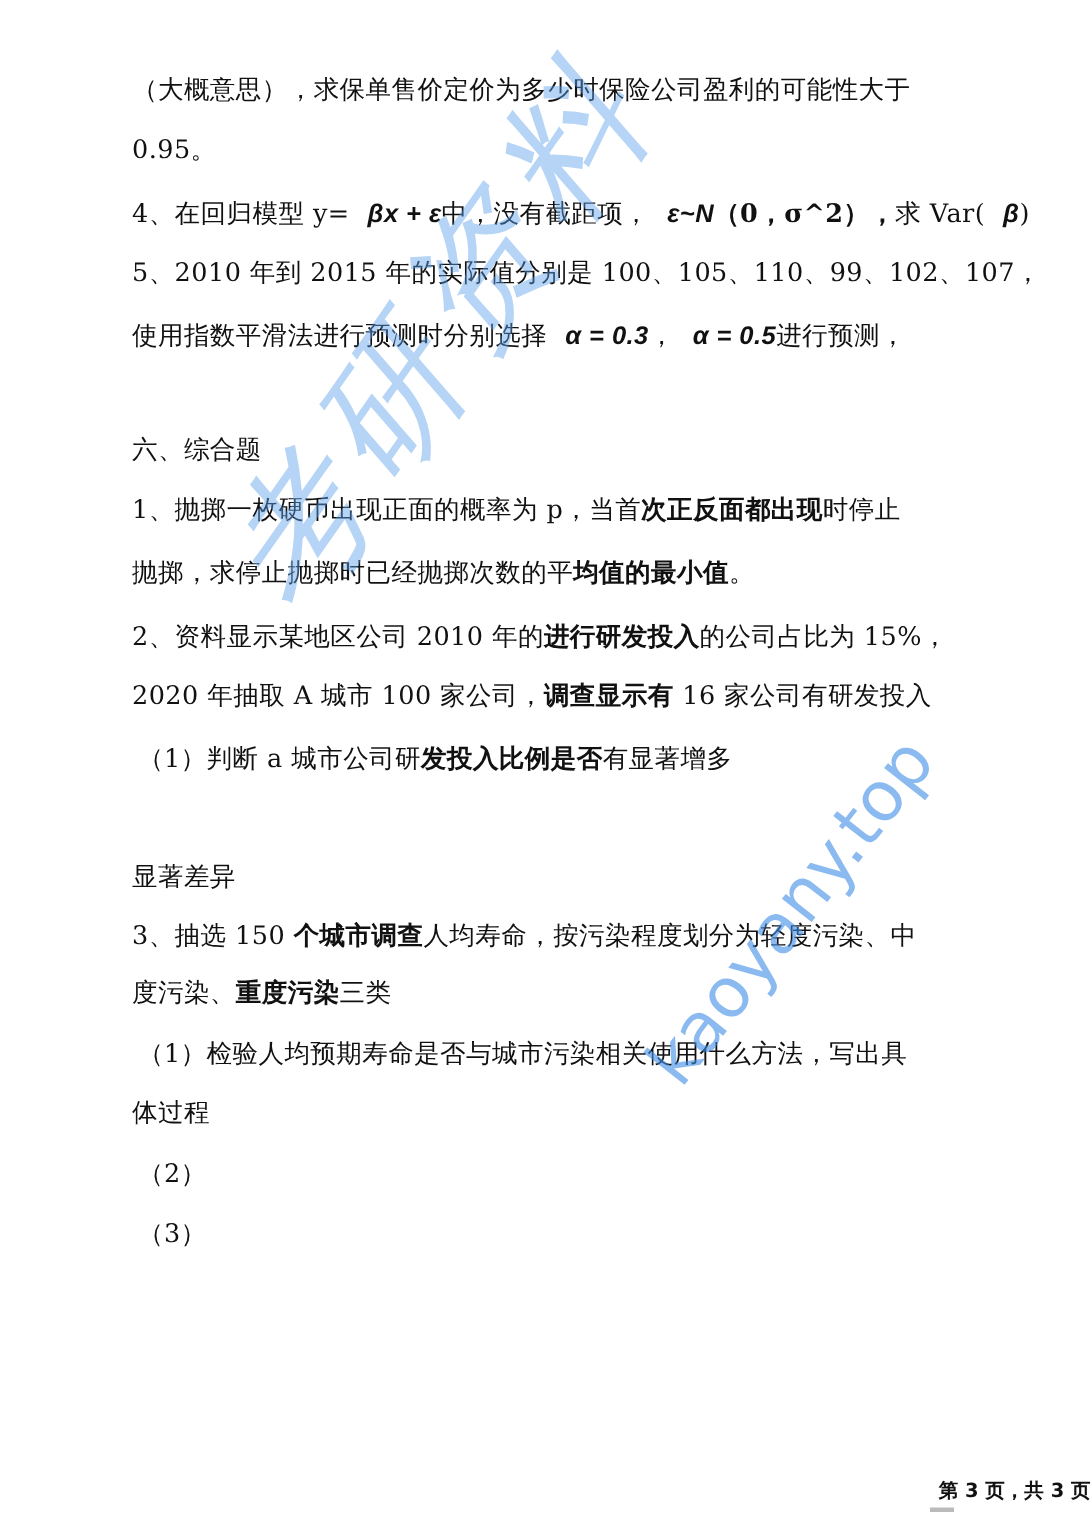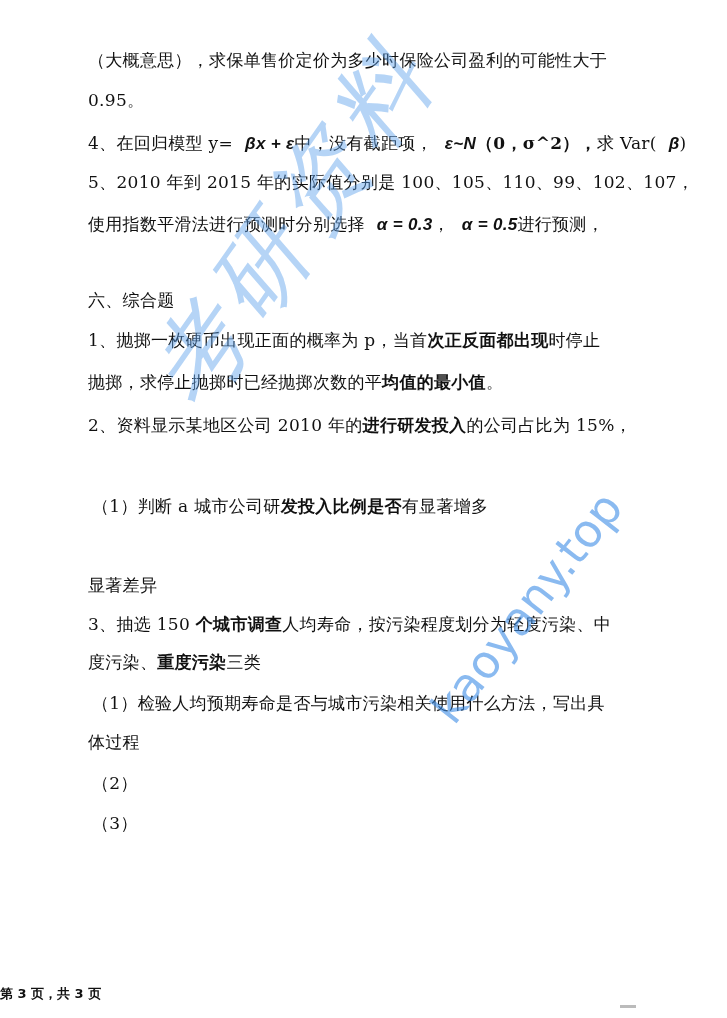--- a/index.html
+++ b/index.html
@@ -3,21 +3,21 @@
   <meta charset="utf-8">
   <style>
     html, body { margin: 0; padding: 0; background: #ffffff; }
     body { width: 727px; height: 1018px; position: relative; overflow: hidden;
            font-family: "DejaVu Serif", "Liberation Serif", serif; color: #111; }
     .page { position: absolute; left: 0; top: 0; width: 727px; height: 726px; }
     .line { position: absolute; left: 88px; font-size: 17px; line-height: 24px; white-space: nowrap; letter-spacing: 0.3px; }
     .indent { left: 92px; }
     b, .b { font-weight: bold; }
     .math { font-family: Liberation Sans, sans-serif; font-style: italic; font-weight: bold; margin-left: 12px; }
-    .footer { position: absolute; top: 985px; left: 0; width: 727px; text-align: left;
+    .footer { position: absolute; top: 985px; left: 0; width: 727px; text-align: right;
               font-family: "DejaVu Sans", sans-serif; font-weight: bold; font-size: 13px; }
     .wm { position: absolute; color: rgba(80,150,230,0.55); pointer-events: none; }
     .wm-cn { left: 120px; top: 360px; font-size: 95px; font-family: "DejaVu Serif", serif; font-style: italic;
              transform: rotate(-55deg); transform-origin: left top; letter-spacing: 10px; color: rgba(90,160,235,0.45); }
     .wm-url { left: 420px; top: 700px; font-size: 46px; font-family: "DejaVu Sans", sans-serif;
               transform: rotate(-52deg); transform-origin: left top; color: rgba(60,140,230,0.6); }
     .smudge { position: absolute; width: 16px; height: 3px; top: 1005px; left: 620px; background: #bbb; }
   </style>
 </head>
 <body>
@@ -41,20 +41,23 @@
   <div class="line" style="top:328px">
     <span>1、抛掷一枚硬币出现正面的概率为 p，当首</span><b>次正反面都出现</b><span>时停止</span>
   </div>
   <div class="line" style="top:370px">
     <span>抛掷，求停止抛掷时已经抛掷次数的平</span><b>均值的最小值</b><span>。</span>
   </div>
 
   <div class="line" style="top:413px">
     <span>2、资料显示某地区公司 2010 年的</span><b>进行研发投入</b><span>的公司占比为 15%，</span>
   </div>
+  <div class="line" style="top:452px">
+    <span>2020 年抽取 A 城市 100 家公司，</span><b>调查显示有</b><span> 16 家公司有研发投入</span>
+  </div>
   <div class="line indent" style="top:494px">
     <span>（1）判断 a 城市公司研</span><b>发投入比例是否</b><span>有显著增多</span>
   </div>
   <div class="line" style="top:573px">显著差异</div>
 
   <div class="line" style="top:612px">
     <span>3、抽选 150 </span><b>个城市调查</b><span>人均寿命，按污染程度划分为轻度污染、中</span>
   </div>
   <div class="line" style="top:650px">
     <span>度污染、</span><b>重度污染</b><span>三类</span>

